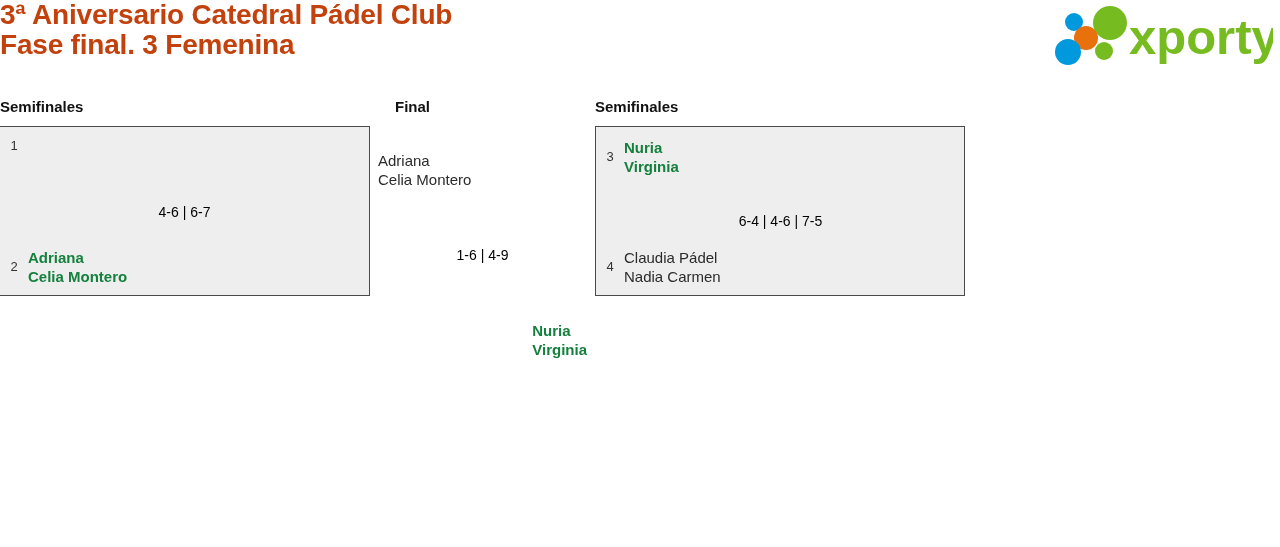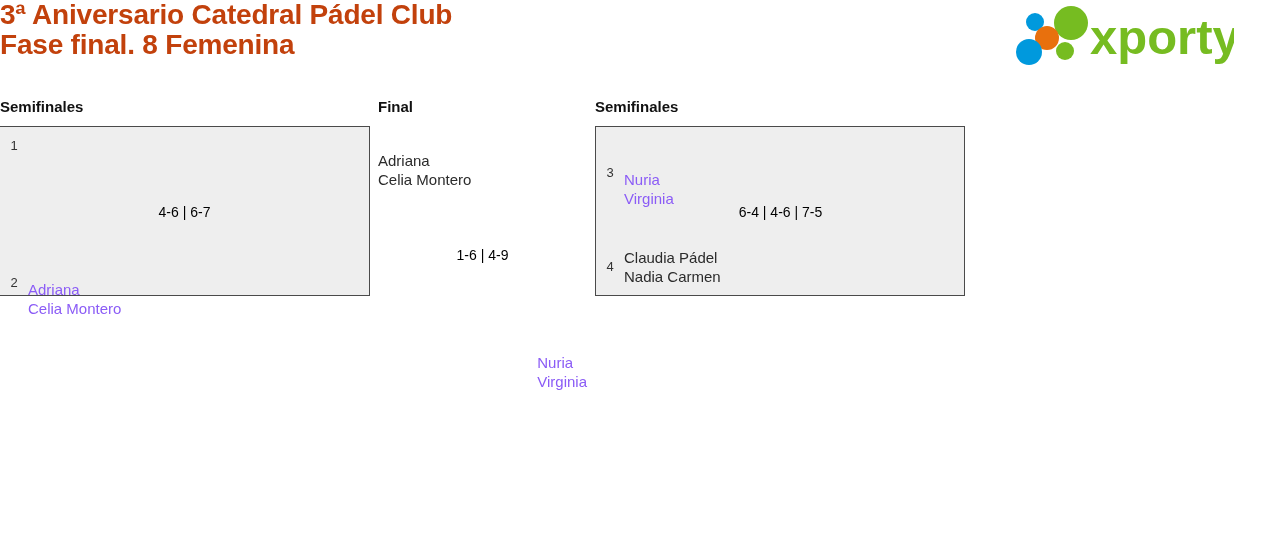--- a/index.html
+++ b/index.html
@@ -27,40 +27,40 @@
     font-weight: bold;
     line-height: 30px;
     letter-spacing: -0.2px;
     color: #c2410c;
   }
   .page-title .line { display: block; white-space: pre; }
 
   
   .logo {
     position: absolute;
-    left: 1008px;
+    left: 1047px;
     top: 6px;
     width: 226px;
     height: 60px;
     text-decoration: underline;
   }
   .logo svg { display: block; }
 
   
   .round-header {
     position: absolute;
     font-size: 15px;
     font-weight: bold;
     color: #111111;
     text-align: left;
     line-height: 18px;
     white-space: nowrap;
   }
   #round-header-0 { left: 0px;   top: 98px; width: 370px; }
-  #round-header-1 { left: 378px; top: 98px; width: 210px; }
+  #round-header-1 { left: 395px; top: 98px; width: 210px; }
   #round-header-2 { left: 595px; top: 98px; width: 370px; }
 
   
   .match {
     position: absolute;
     box-sizing: border-box;
   }
   .match.boxed {
     background: #eeeeee;
     border: 1px solid #4a4a4a;
@@ -91,44 +91,43 @@
   }
   .names {
     display: flex;
     flex-direction: column;
     line-height: 19px;
     font-size: 15px;
     color: #2b2b2b;
     white-space: nowrap;
   }
   .names.winner {
-    font-weight: normal;
-    color: #8b5cf6;
-    margin-top: 32px;
+    font-weight: bold;
+    color: #15803d;
   }
   .name-line { display: block; }
 
   .score {
     position: absolute;
     font-size: 14px;
     color: #000000;
     text-align: center;
     white-space: nowrap;
     line-height: 17px;
   }
   #match-sf1 .score   { left: 0px; top: 77px; width: 369px; }
-  #match-sf2 .score   { left: 0px; top: 77px; width: 369px; }
+  #match-sf2 .score   { left: 0px; top: 86px; width: 369px; }
   #match-final .score { left: 0px; top: 121px; width: 209px; }
 </style>
 </head>
 <body>
 
 <div class="page-title">
   <span class="line">3ª Aniversario Catedral Pádel Club</span>
-  <span class="line">Fase final. 8 Femenina</span>
+  <span class="line">Fase final. 3 Femenina</span>
 </div>
 
 <div class="logo">
   <svg width="226" height="60" viewBox="0 0 226 60" xmlns="http://www.w3.org/2000/svg">
     <circle cx="27" cy="16" r="9" fill="#0099dd"></circle>
     <circle cx="63" cy="17" r="17" fill="#76bc21"></circle>
     <circle cx="39" cy="32" r="12" fill="#e8700d"></circle>
     <circle cx="21" cy="46" r="13" fill="#0099dd"></circle>
     <circle cx="57" cy="45" r="9" fill="#76bc21"></circle>
     <text x="82" y="48" font-family="Liberation Sans, sans-serif" font-size="49" font-weight="bold" fill="#76bc21">xporty</text>

